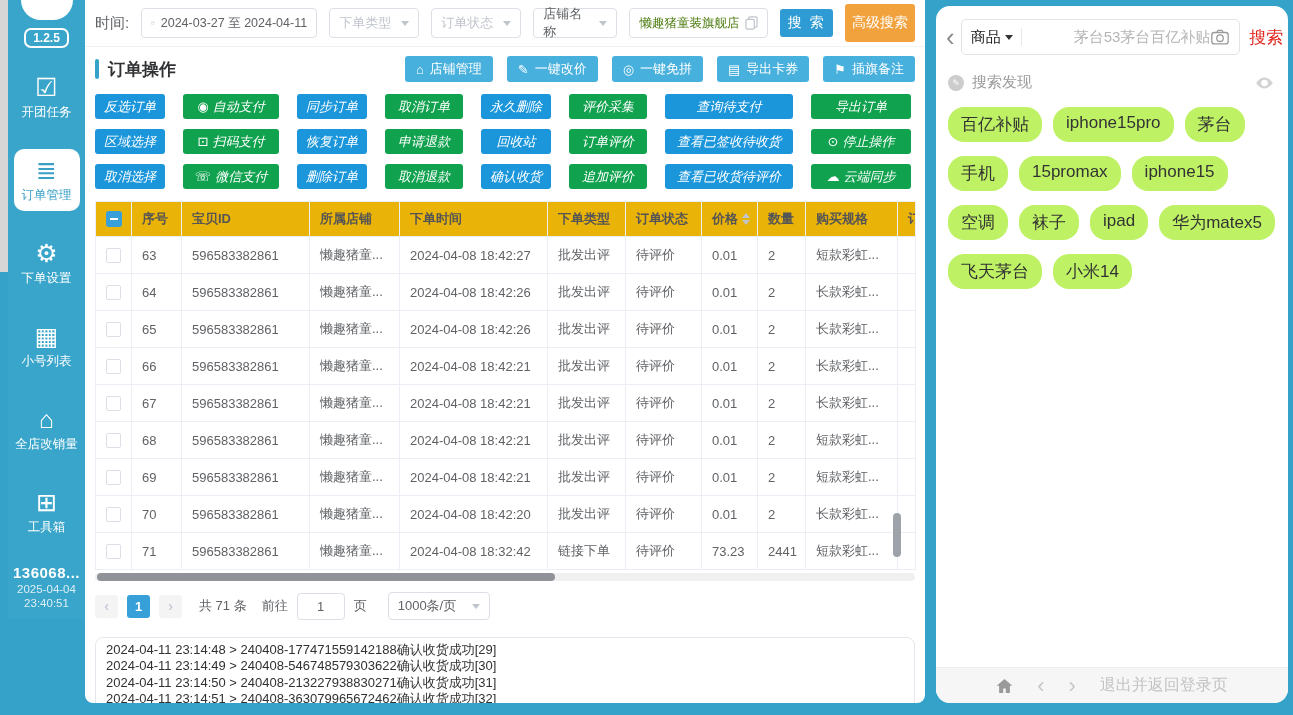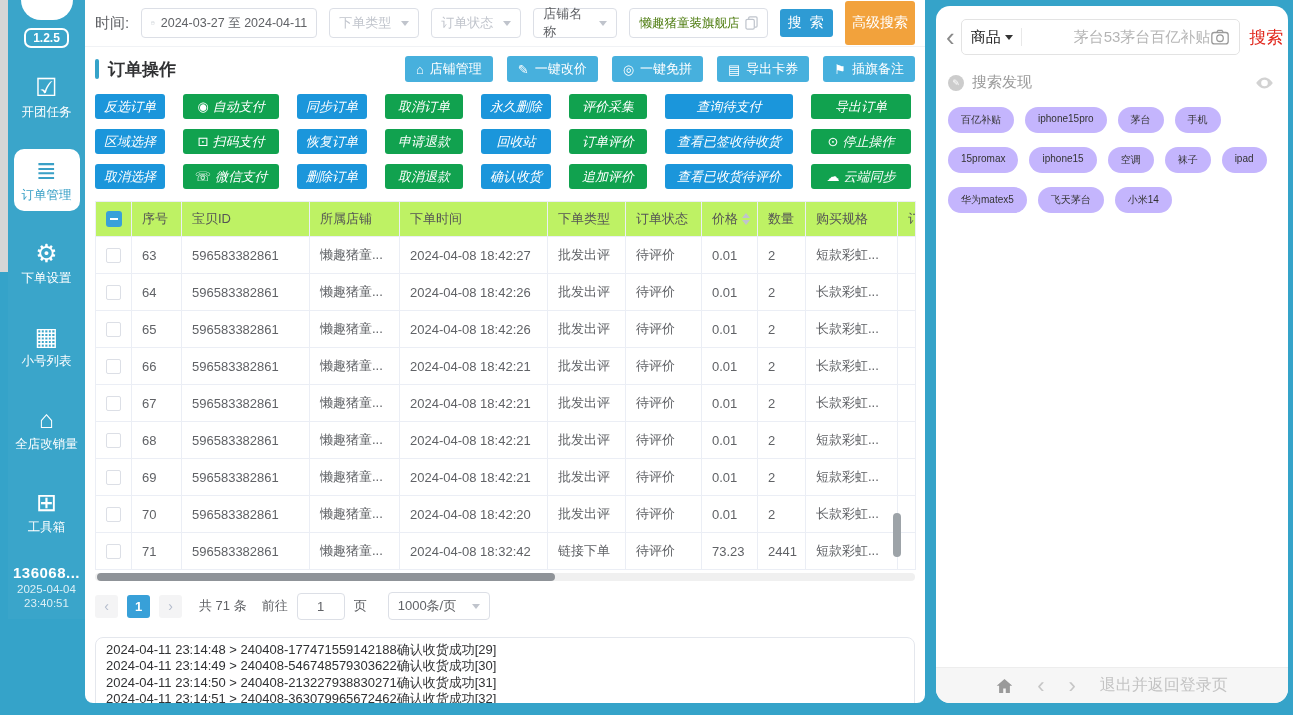--- a/index.html
+++ b/index.html
@@ -28,41 +28,41 @@
   .date-box { width:176px; }
   .date-box .txt { font-size:12.5px; white-space:nowrap; }
   .sel { width:92px; justify-content:space-between; color:#c0c4cc; }
   .sel .ph { font-size:13px; white-space:nowrap; }
   .caret { width:0; height:0; border-left:4px solid transparent; border-right:4px solid transparent; border-top:5px solid #c0c4cc; flex:none; }
   .shop-label { width:86px; justify-content:space-between; color:#606266; }
   .shop-value { width:142px; color:#4d7c0f; }
   .shop-value .txt { font-size:12.5px; white-space:nowrap; overflow:hidden; text-overflow:ellipsis; flex:1; }
   .btn { border:none; border-radius:3px; color:#fff; cursor:pointer; font-family:inherit; display:flex; align-items:center; justify-content:center; }
   .search-btn { width:54px; height:28px; background:#2e9bd4; font-size:14px; letter-spacing:2px; }
-  .adv-btn { width:72px; height:44px; background:#f2a23c; font-size:14px; }
+  .adv-btn { width:72px; height:38px; background:#f2a23c; font-size:14px; }
 
   .ops { padding:9px 10px 0 10px; }
   .ops-head { display:flex; align-items:center; }
   .accent { width:4px; height:20px; background:#35a3c9; border-radius:2px; }
   .ops-title { font-size:17px; font-weight:bold; color:#303133; margin-left:9px; }
   .ops-top-btns { margin-left:auto; display:flex; gap:14px; }
   .ops-top-btns .btn { height:26px; padding:0 11px; background:#47b0dd; font-size:13px; gap:6px; }
   .ops-top-btns .bic { font-size:13px; }
   .ops-grid { display:grid; grid-template-columns:70px 96px 70px 78px 70px 78px 128px 100px; column-gap:18px; row-gap:10px; margin-top:12px; }
   .opbtn { height:25px; font-size:13px; gap:4px; white-space:nowrap;font-style:italic; }
   .opbtn.blue { background:#1b96db; }
   .opbtn.green { background:#11a24f; }
   .opbtn .ic { font-size:13px; }
   .opbtn .ic:empty { display:none; }
 
   
   .table-wrap { position:relative; margin:12px 10px 0 10px; }
   table { border-collapse:collapse; width:820px; table-layout:fixed; }
   th, td { border:1px solid #ebeef5; font-size:13px; text-align:left; overflow:hidden; white-space:nowrap; }
-  th { background:#bef264; color:#555; font-weight:normal; padding:8px 10px; }
+  th { background:#eab308; color:#555; font-weight:bold; padding:8px 10px; }
   td { color:#606266; padding:9px 10px; }
   col.c-check{width:36px} col.c-idx{width:50px} col.c-id{width:128px} col.c-shop{width:90px} col.c-time{width:148px} col.c-type{width:78px} col.c-status{width:76px} col.c-price{width:56px} col.c-qty{width:48px} col.c-spec{width:92px} col.c-cut{width:18px}
   .col-check { text-align:center; padding:8px 0; }
   .cb { display:inline-block; width:15px; height:15px; border:1px solid #dcdfe6; border-radius:2px; background:#fff; vertical-align:middle; cursor:pointer; }
   .cb-head { display:inline-block; width:16px; height:16px; border-radius:3px; background:#38a0d9; position:relative; vertical-align:middle; cursor:pointer; }
   .cb-head::after { content:""; position:absolute; left:4px; top:7px; width:8px; height:2px; background:#fff; }
   th .th-inner { display:inline-flex; align-items:center; gap:4px; }
   .carets { display:none; flex-direction:column; gap:2px; }
   th.sortable .carets { display:inline-flex; }
   .car-up { width:0;height:0;border-left:4px solid transparent;border-right:4px solid transparent;border-bottom:5px solid #c0c4cc; }
@@ -94,21 +94,21 @@
   .rp-cat .caret { border-top-color:#333; border-left-width:4px; border-right-width:4px; }
   .rp-divider { width:1px; height:18px; background:#e8e8e8; margin:0 8px; }
   .rp-ph { flex:1; color:#b5b5b5; font-size:15px; white-space:nowrap; overflow:hidden; text-overflow:ellipsis;margin-left:44px; }
   .rp-camera { flex:none; cursor:pointer; display:flex; }
   .rp-searchlink { color:#e1251b; font-size:17px; white-space:nowrap; cursor:pointer; }
   .rp-disc-row { display:flex; align-items:center; padding:18px 14px 0 12px; }
   .disc-ic { width:16px; height:16px; border-radius:50%; background:#cccccc; color:#fff; font-size:9px; display:flex; align-items:center; justify-content:center; }
   .disc-title { color:#9b9b9b; font-size:15px; margin-left:8px; }
   .disc-eye { margin-left:auto; display:flex; cursor:pointer; }
   .rp-tags { display:flex; flex-wrap:wrap; gap:14px 11px; padding:15px 12px; }
-  .tag { background:#c4b5fd; border-radius:16px; padding:6px 13px; font-size:10px; color:#333; white-space:nowrap; cursor:pointer; }
+  .tag { background:#bef264; border-radius:16px; padding:6px 13px; font-size:17px; color:#333; white-space:nowrap; cursor:pointer; }
   .rp-footer { position:absolute; left:0; right:0; bottom:0; height:36px; background:#f6f6f6; border-top:1px solid #ededed; display:flex; align-items:center; justify-content:center; gap:24px; }
   .rp-home { display:flex; cursor:pointer; }
   .rp-nav { color:#c6c6c6; font-size:22px; line-height:20px; cursor:pointer; }
   .rp-exit { color:#c3c3c3; font-size:16px; cursor:pointer; }
 </style>
 </head>
 <body>
 
 <div class="app">
   <div class="left-strip"></div>

